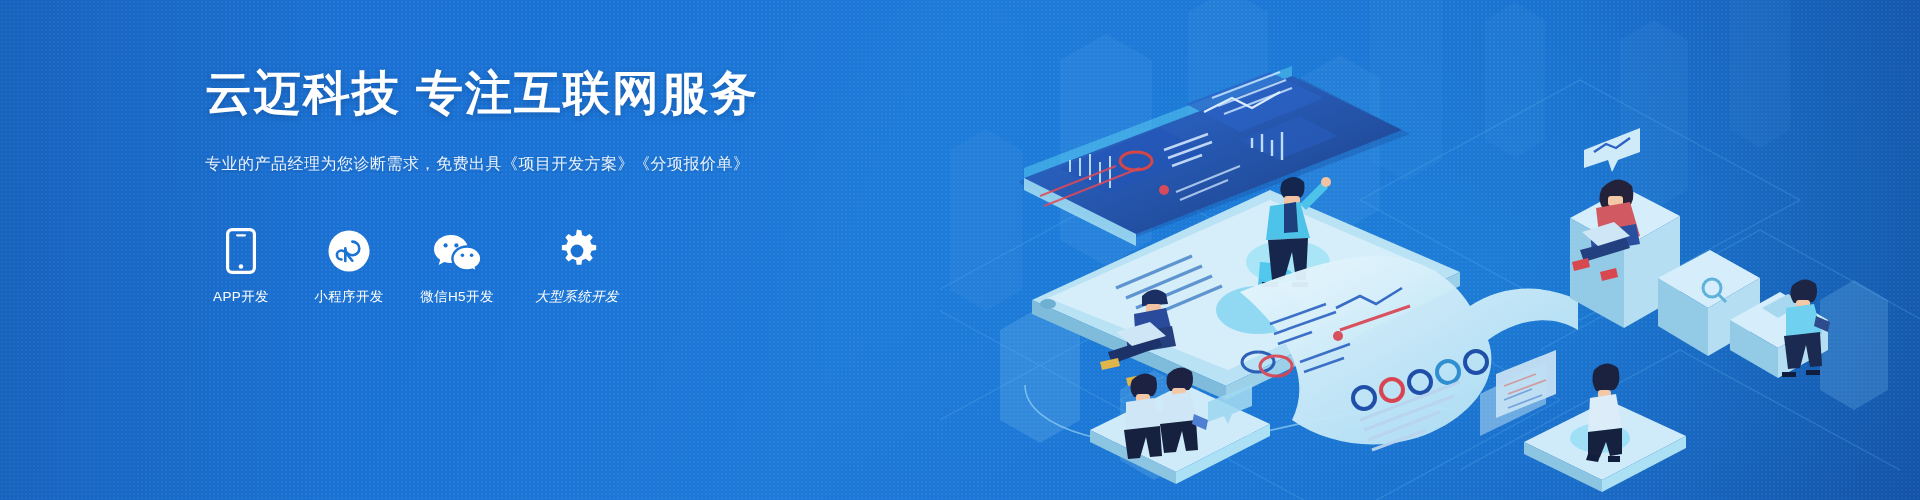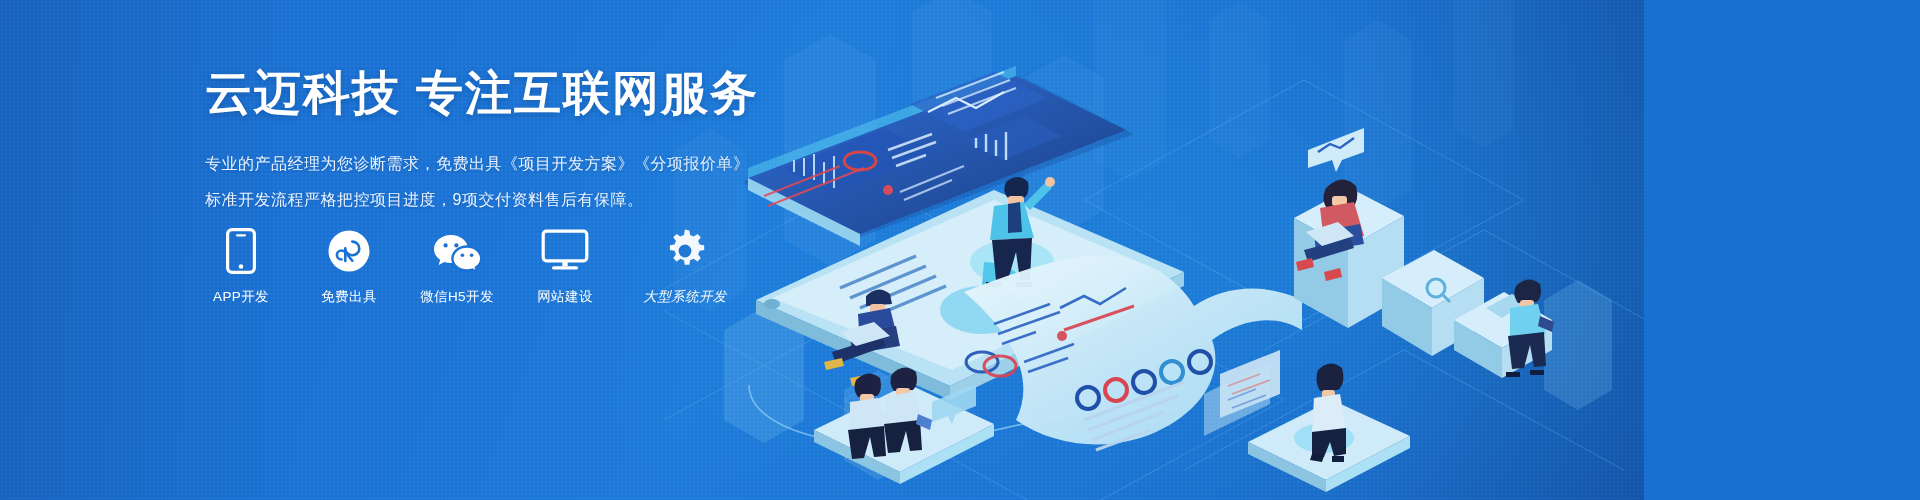--- a/index.html
+++ b/index.html
@@ -2,21 +2,21 @@
 <html><head>
 <meta charset="utf-8">
 <style>
   html,body{margin:0;padding:0;}
   body{
     width:1920px;height:500px;overflow:hidden;
     font-family:"Liberation Sans","DejaVu Sans",sans-serif;
     background:#1870d0;
   }
   .banner{
-    position:relative;width:1644px;height:500px;overflow:hidden;
+    position:relative;width:1920px;height:500px;overflow:hidden;
     background:
       radial-gradient(1200px 700px at 78% 52%, rgba(30,140,225,.55) 0%, rgba(30,140,225,0) 62%),
       linear-gradient(112deg,#1b6fd1 0%,#1a72d4 26%,#1d7ad9 46%,#1a6fd0 68%,#175fbd 86%,#1454ae 100%);
   }
   
   .texture{
     position:absolute;inset:0;
     background-image:radial-gradient(rgba(255,255,255,.055) 1px, transparent 1px);
     background-size:4px 4px;
     pointer-events:none;
@@ -56,21 +56,20 @@
 </head>
 <body>
 
 <div class="banner">
   <div class="texture"></div>
   <div class="vign"></div>
 
   <div class="copy">
     <h1 class="headline">云迈科技 专注互联网服务</h1>
     <p class="sub">专业的产品经理为您诊断需求，免费出具《项目开发方案》《分项报价单》</p>
-    <p class="sub">标准开发流程严格把控项目进度，9项交付资料售后有保障。</p>
   </div>
 
   <div class="services">
 
     <div class="svc">
       <span class="glyph">
         <svg width="30" height="46" viewBox="0 0 30 46">
           <rect x="1.6" y="1.6" width="26.8" height="42.8" rx="4.6" ry="4.6" fill="none" stroke="#ffffff" stroke-width="3.2"></rect>
           <rect x="10" y="6.2" width="10" height="2.2" rx="1.1" fill="#ffffff"></rect>
           <circle cx="15" cy="38.5" r="2.3" fill="#ffffff"></circle>
@@ -80,47 +79,37 @@
     </div>
 
     <div class="svc">
       <span class="glyph">
         <svg width="44" height="46" viewBox="0 0 44 46">
           <circle cx="22" cy="23" r="20.5" fill="#ffffff"></circle>
           <path d="M14.5 31.5 c-2.6 0 -4.6 -2 -4.6 -4.5 s2 -4.5 4.6 -4.5 c2.1 0 3.4 1.1 4.6 2.6 l6.2 7.6" fill="none" stroke="#1a72d4" stroke-width="2.6" stroke-linecap="round"></path>
           <path d="M25.3 13.6 c3.9 0 7 3 7 6.8 s-3.1 6.8 -7 6.8 c-3.9 0 -7 -3 -7 -6.8 v12.6" fill="none" stroke="#1a72d4" stroke-width="2.6" stroke-linecap="round" stroke-linejoin="round"></path>
         </svg>
       </span>
-      <span class="lbl">免费出具</span>
+      <span class="lbl">小程序开发</span>
     </div>
 
     <div class="svc">
       <span class="glyph">
         <svg width="52" height="46" viewBox="0 0 52 46">
           <path d="M20 7 C10.6 7 3 13.3 3 21 c0 4.3 2.4 8.2 6.2 10.7 l-1.5 5.2 5.6 -2.9 c2.1 .6 4.4 1 6.7 1 9.4 0 17 -6.3 17 -14 S29.4 7 20 7 z" fill="#ffffff"></path>
           <circle cx="14.6" cy="17.4" r="2.1" fill="#1a72d4"></circle>
           <circle cx="25.4" cy="17.4" r="2.1" fill="#1a72d4"></circle>
           <path d="M36 18.5 c-8.1 0 -14.6 5.4 -14.6 12 0 6.6 6.5 12 14.6 12 1.9 0 3.7 -.3 5.4 -.9 l4.8 2.5 -1.3 -4.5 c3.3 -2.2 5.4 -5.5 5.4 -9.1 0 -6.6 -6.5 -12 -14.3 -12 z" fill="#ffffff" stroke="#1a72d4" stroke-width="2.4"></path>
           <circle cx="31.4" cy="27.2" r="1.8" fill="#1a72d4"></circle>
           <circle cx="40.6" cy="27.2" r="1.8" fill="#1a72d4"></circle>
         </svg>
       </span>
       <span class="lbl">微信H5开发</span>
     </div>
 
-    <div class="svc">
-      <span class="glyph">
-        <svg width="48" height="46" viewBox="0 0 48 46">
-          <rect x="2.2" y="3.2" width="43.6" height="29.6" rx="3.2" ry="3.2" fill="none" stroke="#ffffff" stroke-width="3.2"></rect>
-          <rect x="21.3" y="33" width="5.4" height="5.4" fill="#ffffff"></rect>
-          <rect x="11" y="38.2" width="26" height="3.4" rx="1.7" fill="#ffffff"></rect>
-        </svg>
-      </span>
-      <span class="lbl">网站建设</span>
-    </div>
 
     <div class="svc wide">
       <span class="glyph">
         <svg width="46" height="46" viewBox="0 0 46 46">
           <path fill="#ffffff" d="M23 1.5 l4.4 1.0 .7 4.6 a16.3 16.3 0 0 1 3.6 1.5 l3.8 -2.7 3.3 3.3 -2.7 3.8 a16.3 16.3 0 0 1 1.5 3.6 l4.6 .7 0 4.7 -4.6 .7 a16.3 16.3 0 0 1 -1.5 3.6 l2.7 3.8 -3.3 3.3 -3.8 -2.7 a16.3 16.3 0 0 1 -3.6 1.5 l-.7 4.6 -4.7 0 -.7 -4.6 a16.3 16.3 0 0 1 -3.6 -1.5 l-3.8 2.7 -3.3 -3.3 2.7 -3.8 a16.3 16.3 0 0 1 -1.5 -3.6 l-4.6 -.7 0 -4.7 4.6 -.7 a16.3 16.3 0 0 1 1.5 -3.6 l-2.7 -3.8 3.3 -3.3 3.8 2.7 a16.3 16.3 0 0 1 3.6 -1.5 l.7 -4.6 z"></path>
           <circle cx="23" cy="23" r="6.4" fill="#1a72d4"></circle>
         </svg>
       </span>
       <span class="lbl">大型系统开发</span>
     </div>

